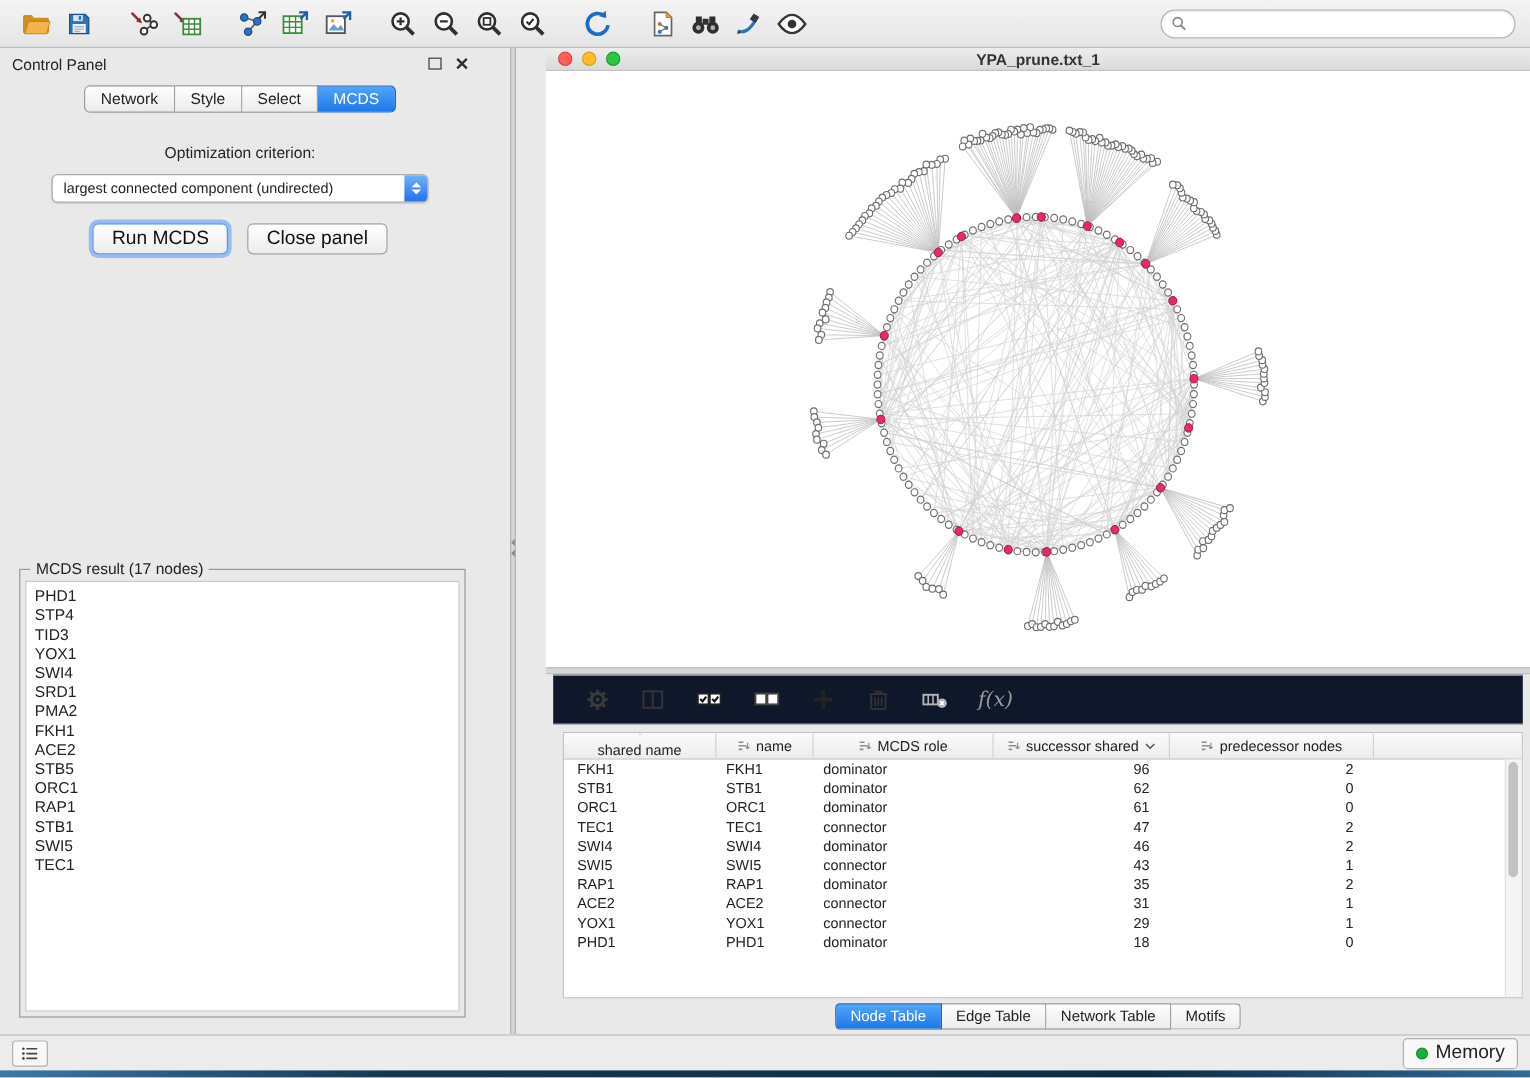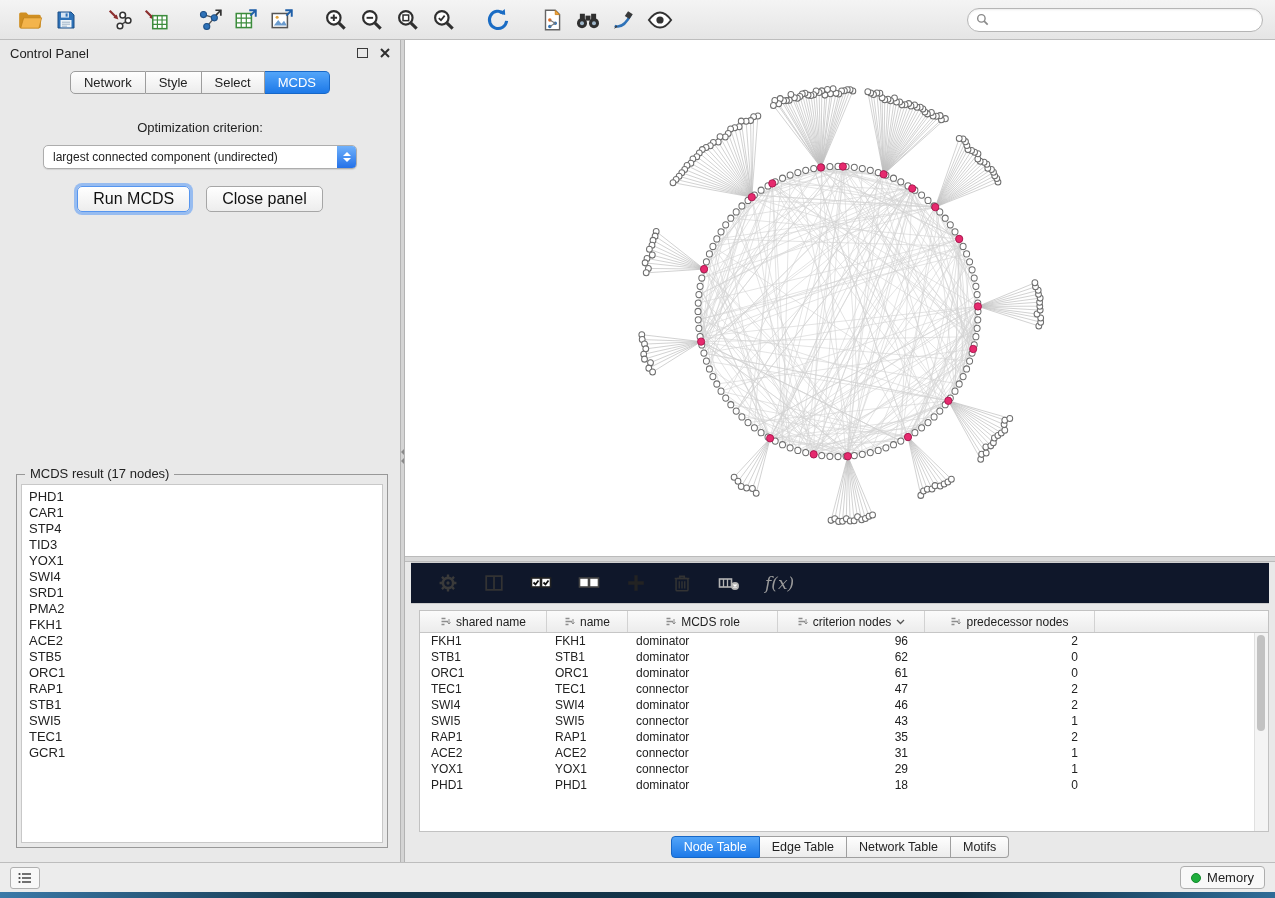--- a/index.html
+++ b/index.html
@@ -12,21 +12,21 @@
     background:linear-gradient(#f4f4f4,#e5e5e5);border-bottom:1px solid #bdbdbd;
     display:flex;align-items:center;padding:0 12px;box-sizing:border-box;}
   .tb-btn{width:36px;height:32px;display:flex;align-items:center;justify-content:center;flex:0 0 auto;}
   .tb-gap{width:18px;flex:0 0 auto;}
   .search-wrap{margin-left:auto;}
   .search-box{width:278px;height:22px;border:1px solid #b5b5b5;border-radius:12px;background:#fff;
     display:flex;align-items:center;padding:0 8px;box-shadow:inset 0 1px 2px rgba(0,0,0,.08);}
   .search-box input{border:none;outline:none;flex:1;font-size:12px;background:transparent;margin-left:5px;}
 
   
-  .main{position:absolute;top:40px;left:0;right:0;bottom:36px;display:flex;}
+  .main{position:absolute;top:40px;left:0;right:0;bottom:36px;display:flex;gap:25px;}
 
   
   .control-panel{width:400px;flex:0 0 auto;background:#e9e9e9;display:flex;flex-direction:column;}
   .cp-header{height:26px;display:flex;align-items:center;padding:0 10px;font-size:13px;}
   .win-btns{margin-left:auto;display:flex;gap:12px;align-items:center;}
   .float-btn{width:9px;height:8px;border:1.5px solid #3a3a3a;background:transparent;}
   .cp-tabs{display:flex;justify-content:center;margin:5px 0 2px;}
   .cp-tab{font-size:13px;line-height:15px;padding:3px 13px;background:linear-gradient(#fefefe,#ececec);
     border:1px solid #9d9d9d;border-left:none;color:#222;}
   .cp-tab:first-child{border-left:1px solid #9d9d9d;border-radius:5px 0 0 5px;}
@@ -75,21 +75,21 @@
   .tp-header{height:24px;flex:0 0 auto;display:flex;align-items:center;padding:0 12px;font-size:13px;}
   .tp-toolbar{height:40px;flex:0 0 auto;display:flex;align-items:center;gap:24px;padding-left:26px;
     background:#0f172a;border-top:1px solid #d0d0d0;border-bottom:1px solid #cccccc;margin:0 6px;}
   .tp-tool{display:flex;align-items:center;justify-content:center;}
   .fx{font-family:"DejaVu Serif",serif;font-style:italic;color:#9a9a9a;font-size:17px;}
   .table-wrap{flex:1;margin:6px 6px 0 14px;background:#fff;border:1px solid #c2c2c2;position:relative;
     display:flex;flex-direction:column;overflow:hidden;}
   .thead{display:flex;height:21px;flex:0 0 auto;background:linear-gradient(#fbfbfb,#ececec);border-bottom:1px solid #c6c6c6;}
   .hcell{display:flex;align-items:center;justify-content:center;gap:5px;font-size:12px;color:#222;
     border-right:1px solid #d2d2d2;box-sizing:border-box;}
-  .col-shared{width:127px;}
+  .col-shared{width:127px;flex-direction:column;}
   .col-name{width:81px;}
   .col-role{width:150px;}
   .col-succ{width:147px;}
   .col-pred{width:170px;}
   .tbody{flex:1;overflow:hidden;}
   .trow{display:flex;height:16px;align-items:center;}
   .cell{font-size:12px;box-sizing:border-box;white-space:nowrap;overflow:hidden;}
   .cell.col-shared{padding-left:11px;}
   .cell.col-name{padding-left:8px;}
   .cell.col-role{padding-left:8px;}
@@ -102,21 +102,21 @@
   .tp-tab:first-child{border-left:1px solid #9f9f9f;border-radius:4px 0 0 4px;}
   .tp-tab:last-child{border-radius:0 4px 4px 0;}
   .tp-tab.active{background:linear-gradient(#53a5f9,#1d79e8);color:#fff;border-color:#1767c6;}
 
   
   .status-bar{position:absolute;left:0;right:0;bottom:6px;height:30px;background:#ececec;
     border-top:1px solid #bdbdbd;display:flex;align-items:center;padding:0 10px;box-sizing:border-box;}
   .menu-btn{width:28px;height:20px;border:1px solid #b0b0b0;background:#f8f8f8;border-radius:3px;
     display:flex;align-items:center;justify-content:center;}
   .memory-btn{margin-left:auto;display:flex;align-items:center;gap:6px;border:1px solid #aeaeae;
-    background:#f8f8f8;border-radius:4px;padding:3px 10px;font-size:13px;}
+    background:#f8f8f8;border-radius:4px;padding:3px 10px;font-size:16px;}
   .mem-dot{width:10px;height:10px;border-radius:50%;background:#1fae3d;border:1px solid #148a2d;box-sizing:border-box;}
   .desktop-strip{position:absolute;left:0;right:0;bottom:0;height:6px;
     background:linear-gradient(90deg,#3a79a8,#16394f 25%,#0f2d41 75%,#2f6c97);}
 </style>
 </head>
 <body>
 
 <div class="toolbar">
   <div class="tb-btn">
     <svg width="26" height="26" viewBox="0 0 24 24">
@@ -295,21 +295,20 @@
       <button class="btn focused">Run MCDS</button>
       <button class="btn">Close panel</button>
     </div>
 
     <div class="result-group">
       <span class="result-legend">MCDS result (17 nodes)</span>
       <div class="result-list">
 
           <div class="result-item">PHD1</div>
 
-          <div class="result-item">CAR1</div>
 
           <div class="result-item">STP4</div>
 
           <div class="result-item">TID3</div>
 
           <div class="result-item">YOX1</div>
 
           <div class="result-item">SWI4</div>
 
           <div class="result-item">SRD1</div>
@@ -325,35 +324,42 @@
           <div class="result-item">ORC1</div>
 
           <div class="result-item">RAP1</div>
 
           <div class="result-item">STB1</div>
 
           <div class="result-item">SWI5</div>
 
           <div class="result-item">TEC1</div>
 
-          <div class="result-item">GCR1</div>
         </div>
     </div>
   </div>
 
   <div class="v-split">
     <div class="v-handle">
         <span></span>
         <span></span>
       </div>
   </div>
 
   <div class="right-col">
 
     <div class="net-window">
+      <div class="net-titlebar">
+        <div class="traffic">
+          <span class="light red"></span>
+          <span class="light yellow"></span>
+          <span class="light green"></span>
+        </div>
+        <div class="net-title">YPA_prune.txt_1</div>
+      </div>
       <svg id="net-svg" viewBox="0 0 870 498" preserveAspectRatio="none">
           <g stroke="#9c9c9c" stroke-width="0.6" opacity="0.45">
             <line x1="346.8" y1="151.7" x2="564.6" y2="214.1"></line>
             <line x1="346.8" y1="151.7" x2="570.9" y2="286.3"></line>
             <line x1="346.8" y1="151.7" x2="385.1" y2="393.6"></line>
             <line x1="346.8" y1="151.7" x2="293.9" y2="278.3"></line>
             <line x1="346.8" y1="151.7" x2="320.7" y2="178.4"></line>
             <line x1="346.8" y1="151.7" x2="296.8" y2="229.7"></line>
             <line x1="346.8" y1="151.7" x2="449.3" y2="122.9"></line>
             <line x1="346.8" y1="151.7" x2="298.9" y2="302.2"></line>
@@ -1215,21 +1221,21 @@
                 <path d="M1.5 2.5h4M1.5 5.5h6.5M1.5 8.5h3" stroke="#8d8d8d" stroke-width="1.3"></path>
                 <path d="M9 3v5M9 8l-1.5-1.7M9 8l1.5-1.7" stroke="#8d8d8d" stroke-width="1" fill="none"></path>
               </svg>
             <span>MCDS role</span>
           </div>
           <div class="hcell col-succ">
             <svg width="11" height="11" viewBox="0 0 11 11">
                 <path d="M1.5 2.5h4M1.5 5.5h6.5M1.5 8.5h3" stroke="#8d8d8d" stroke-width="1.3"></path>
                 <path d="M9 3v5M9 8l-1.5-1.7M9 8l1.5-1.7" stroke="#8d8d8d" stroke-width="1" fill="none"></path>
               </svg>
-            <span>criterion nodes</span>
+            <span>successor shared</span>
             <svg width="9" height="6" viewBox="0 0 9 6">
                 <path d="M1 1l3.5 3.5L8 1" stroke="#555" stroke-width="1.3" fill="none"></path>
               </svg>
           </div>
           <div class="hcell col-pred">
             <svg width="11" height="11" viewBox="0 0 11 11">
                 <path d="M1.5 2.5h4M1.5 5.5h6.5M1.5 8.5h3" stroke="#8d8d8d" stroke-width="1.3"></path>
                 <path d="M9 3v5M9 8l-1.5-1.7M9 8l1.5-1.7" stroke="#8d8d8d" stroke-width="1" fill="none"></path>
               </svg>
             <span>predecessor nodes</span>

